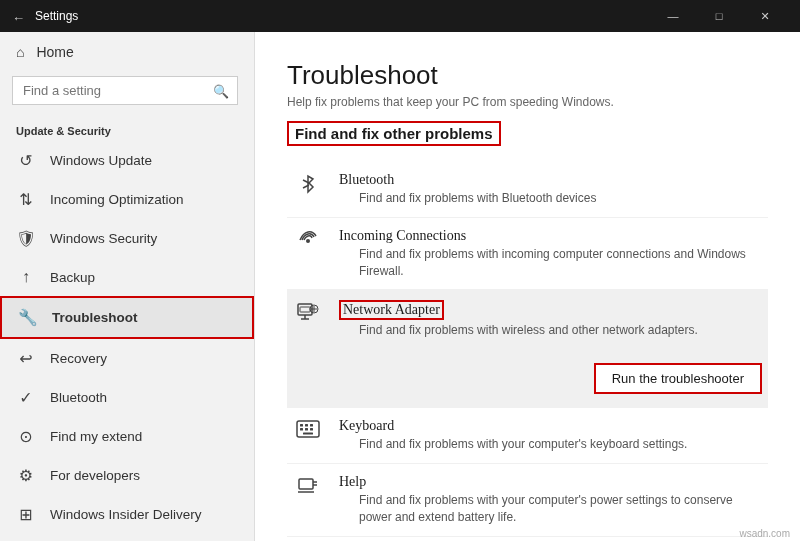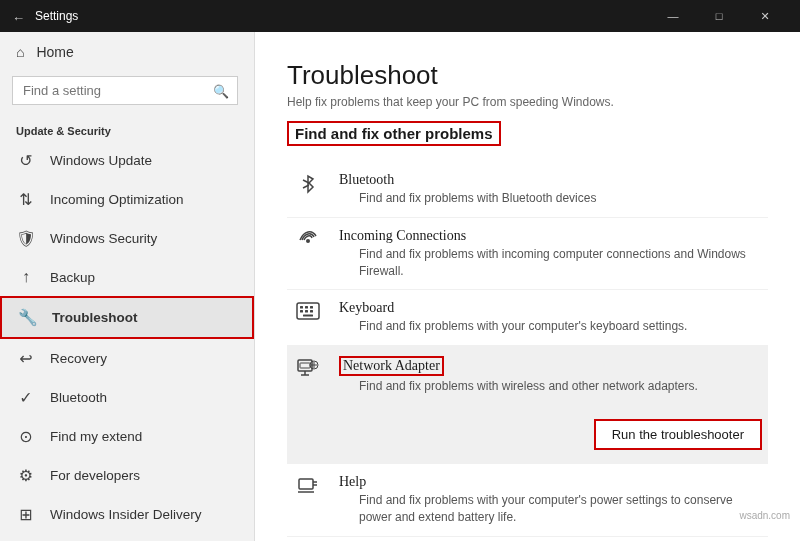--- a/index.html
+++ b/index.html
@@ -210,21 +210,21 @@
       border: 2px solid #cc0000;
       padding: 6px 16px;
       font-size: 13px;
       cursor: pointer;
       color: #1a1a1a;
       font-family: 'Segoe UI', Arial, sans-serif;
     }
 
     .watermark {
       position: fixed;
-      bottom: 20px;
+      bottom: 2px;
       right: 10px;
       font-size: 10px;
       color: #aaa;
       z-index: 999;
     }
   </style>
 </head>
 <body>
 
 <div class="titlebar">
@@ -314,51 +314,51 @@
         <path d="M4 10 Q7 3 12 2 Q17 1 20 6" stroke="#444" stroke-width="1.5" fill="none"></path>
         <path d="M6 10 Q8 5 12 4 Q16 3 18 7" stroke="#444" stroke-width="1.5" fill="none"></path>
         <path d="M8 10 Q9 7 12 6 Q15 5 16 8" stroke="#444" stroke-width="1.5" fill="none"></path>
         <circle cx="12" cy="11" r="2" fill="#444"></circle>
       </svg></div>
           <div class="item-text">
             <div class="item-name">Incoming Connections</div>
             <div class="item-desc">Find and fix problems with incoming computer connections and Windows Firewall.</div>
           </div>
         </div>
+        <div class="troubleshoot-item expanded">
+          <div class="item-icon"><svg width="24" height="20" viewBox="0 0 24 20" fill="none">
+        <rect x="2" y="2" width="14" height="11" rx="1" stroke="#444" stroke-width="1.5" fill="none"></rect>
+        <rect x="4" y="5" width="10" height="5" rx="0.5" stroke="#444" stroke-width="1" fill="none"></rect>
+        <line x1="9" y1="13" x2="9" y2="17" stroke="#444" stroke-width="1.5"></line>
+        <line x1="5" y1="17" x2="13" y2="17" stroke="#444" stroke-width="1.5"></line>
+        <circle cx="18" cy="7" r="4" stroke="#444" stroke-width="1" fill="none"></circle>
+        <line x1="18" y1="4" x2="18" y2="10" stroke="#444" stroke-width="1"></line>
+        <line x1="15" y1="7" x2="21" y2="7" stroke="#444" stroke-width="1"></line>
+      </svg></div>
+          <div class="item-text"><div class="item-name highlighted">Network Adapter</div><div class="item-desc">Find and fix problems with wireless and other network adapters.</div></div>
+          <div class="run-btn-row">
+            <button class="run-btn">Run the troubleshooter</button>
+          </div>
+        </div>
         <div class="troubleshoot-item">
           <div class="item-icon"><svg width="24" height="18" viewBox="0 0 24 18" fill="none">
         <rect x="1" y="1" width="22" height="16" rx="2" stroke="#444" stroke-width="1.5" fill="none"></rect>
         <rect x="4" y="4" width="3" height="2.5" rx="0.5" fill="#444"></rect>
         <rect x="9" y="4" width="3" height="2.5" rx="0.5" fill="#444"></rect>
         <rect x="14" y="4" width="3" height="2.5" rx="0.5" fill="#444"></rect>
         <rect x="4" y="8" width="3" height="2.5" rx="0.5" fill="#444"></rect>
         <rect x="9" y="8" width="3" height="2.5" rx="0.5" fill="#444"></rect>
         <rect x="14" y="8" width="3" height="2.5" rx="0.5" fill="#444"></rect>
         <rect x="7" y="12.5" width="10" height="2" rx="0.5" fill="#444"></rect>
       </svg></div>
           <div class="item-text">
             <div class="item-name">Keyboard</div>
             <div class="item-desc">Find and fix problems with your computer's keyboard settings.</div>
           </div>
         </div>
-        <div class="troubleshoot-item expanded">
-          <div class="item-icon"><svg width="24" height="20" viewBox="0 0 24 20" fill="none">
-        <rect x="2" y="2" width="14" height="11" rx="1" stroke="#444" stroke-width="1.5" fill="none"></rect>
-        <rect x="4" y="5" width="10" height="5" rx="0.5" stroke="#444" stroke-width="1" fill="none"></rect>
-        <line x1="9" y1="13" x2="9" y2="17" stroke="#444" stroke-width="1.5"></line>
-        <line x1="5" y1="17" x2="13" y2="17" stroke="#444" stroke-width="1.5"></line>
-        <circle cx="18" cy="7" r="4" stroke="#444" stroke-width="1" fill="none"></circle>
-        <line x1="18" y1="4" x2="18" y2="10" stroke="#444" stroke-width="1"></line>
-        <line x1="15" y1="7" x2="21" y2="7" stroke="#444" stroke-width="1"></line>
-      </svg></div>
-          <div class="item-text"><div class="item-name highlighted">Network Adapter</div><div class="item-desc">Find and fix problems with wireless and other network adapters.</div></div>
-          <div class="run-btn-row">
-            <button class="run-btn">Run the troubleshooter</button>
-          </div>
-        </div>
         <div class="troubleshoot-item">
           <div class="item-icon"><svg width="20" height="16" viewBox="0 0 20 16" fill="none">
         <rect x="1" y="1" width="14" height="10" rx="1" stroke="#444" stroke-width="1.5" fill="none"></rect>
         <line x1="15" y1="4" x2="19" y2="4" stroke="#444" stroke-width="1.5"></line>
         <line x1="15" y1="7" x2="19" y2="7" stroke="#444" stroke-width="1.5"></line>
         <line x1="0" y1="14" x2="16" y2="14" stroke="#444" stroke-width="1.5"></line>
       </svg></div>
           <div class="item-text">
             <div class="item-name">Help</div>
             <div class="item-desc">Find and fix problems with your computer's power settings to conserve power and extend battery life.</div>

